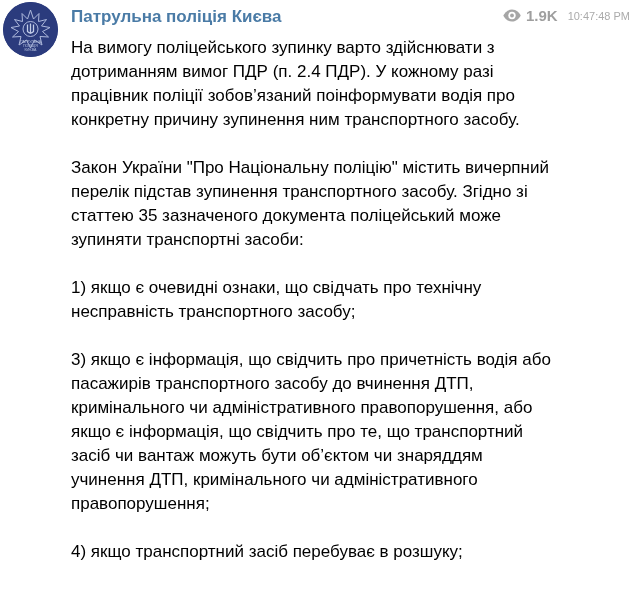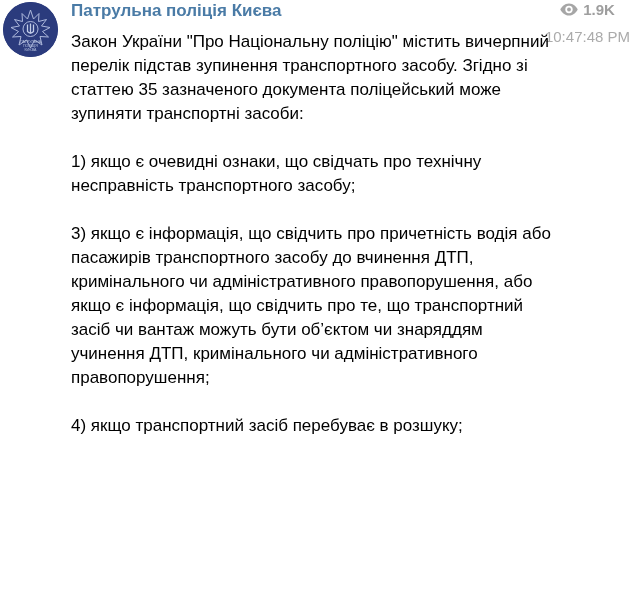--- a/index.html
+++ b/index.html
@@ -7,21 +7,21 @@
     padding: 0;
     background: #ffffff;
     font-family: "Liberation Sans", "DejaVu Sans", sans-serif;
   }
   .post {
     position: relative;
     width: 640px;
     height: 606px;
     overflow: hidden;
     box-sizing: border-box;
-    padding: 0 10px 0 71px;
+    padding: 6px 10px 0 71px;
     background: #ffffff;
   }
   .avatar {
     position: absolute;
     left: 3px;
     top: 2px;
     width: 55px;
     height: 55px;
     border-radius: 50%;
     overflow: hidden;
@@ -41,36 +41,35 @@
     font-weight: bold;
     line-height: 22px;
     cursor: pointer;
     white-space: nowrap;
   }
   .meta {
     display: flex;
     align-items: center;
     gap: 10px;
     white-space: nowrap;
-    flex-direction: column;
   }
   .views-wrap {
     display: flex;
     align-items: center;
     gap: 5px;
   }
   .eye-icon svg { display: block; }
   .views {
     color: #9e9e9e;
     font-size: 15px;
     font-weight: bold;
   }
   .time {
     color: #ababab;
-    font-size: 15px;
+    font-size: 11px;
   }
   .message-body {
     padding-top: 4px;
     color: #000000;
     font-size: 17px;
     line-height: 24px;
   }
   .message-body p {
     margin: 0 0 24px 0;
     white-space: pre-line;
@@ -113,20 +112,24 @@
             <circle cx="9" cy="6.5" r="1.9" fill="#a6a6a6"></circle>
           </svg>
         </span>
         <span class="views">1.9K</span>
       </span>
       <span class="time">10:47:48 PM</span>
     </span>
   </div>
 
   <div class="message-body">
+    <p>На вимогу поліцейського зупинку варто здійснювати з
+дотриманням вимог ПДР (п. 2.4 ПДР). У кожному разі
+працівник поліції зобов’язаний поінформувати водія про
+конкретну причину зупинення ним транспортного засобу.</p>
     <p>Закон України "Про Національну поліцію" містить вичерпний
 перелік підстав зупинення транспортного засобу. Згідно зі
 статтею 35 зазначеного документа поліцейський може
 зупиняти транспортні засоби:</p>
     <p>1) якщо є очевидні ознаки, що свідчать про технічну
 несправність транспортного засобу;</p>
     <p>3) якщо є інформація, що свідчить про причетність водія або
 пасажирів транспортного засобу до вчинення ДТП,
 кримінального чи адміністративного правопорушення, або
 якщо є інформація, що свідчить про те, що транспортний

